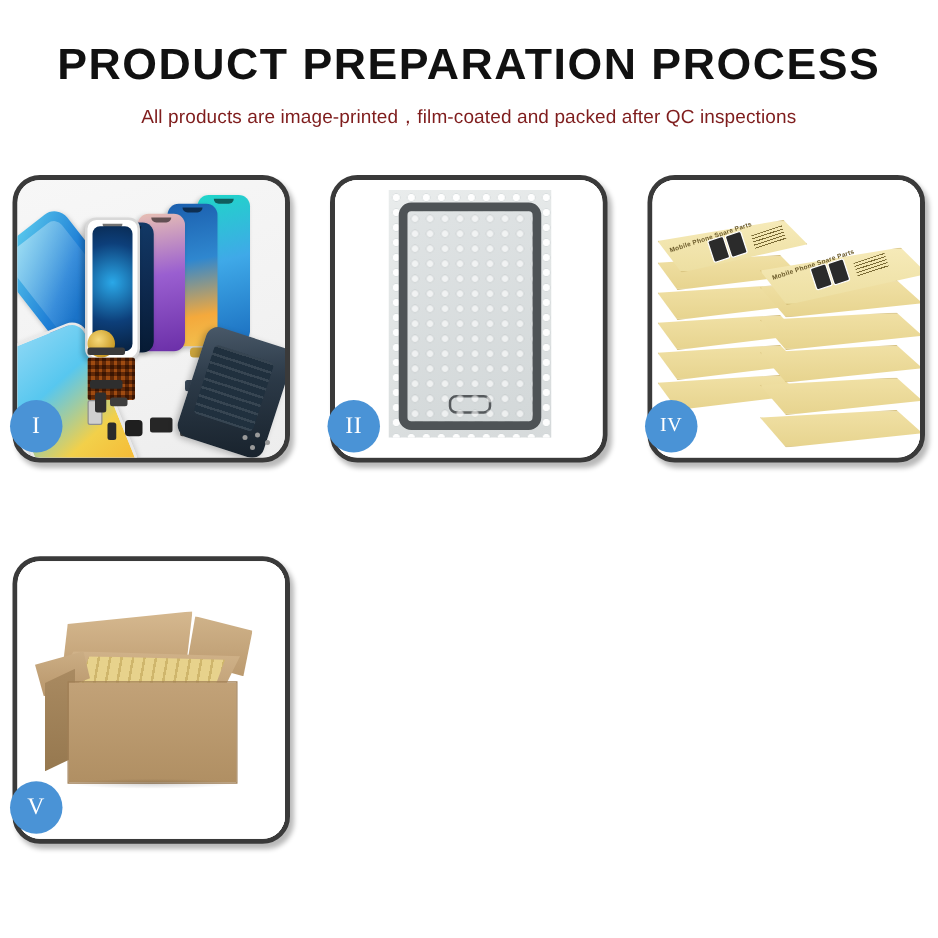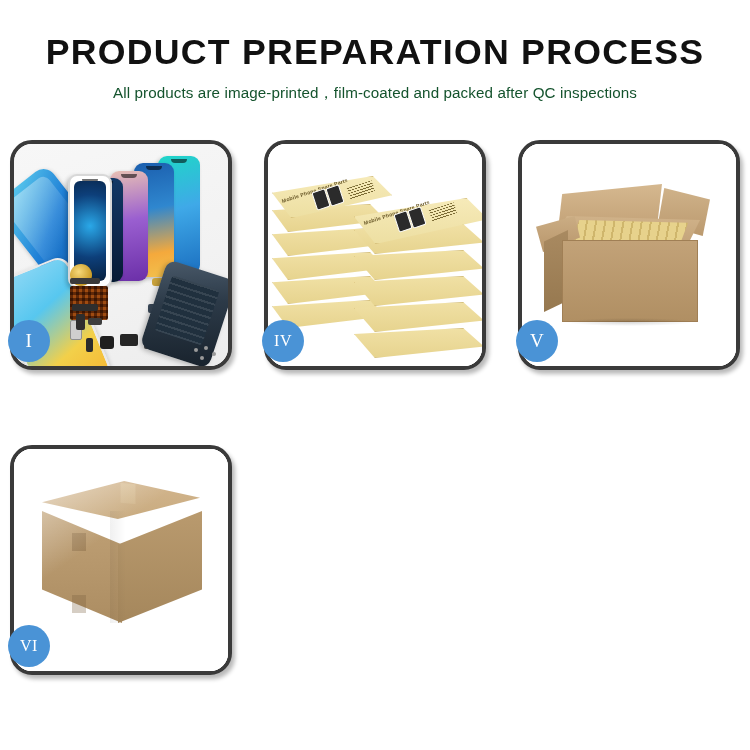--- a/index.html
+++ b/index.html
@@ -19,21 +19,21 @@
     font-weight:bold;
     letter-spacing:1.2px;
     color:#111111;
     line-height:1;
     transform:scaleX(1.02);
     white-space:nowrap;
   }
   .subtitle{
     margin-top:14px;
     font-size:15.2px;
-    color:#14532d;
+    color:#7f1d1d;
     letter-spacing:.1px;
     white-space:nowrap;
   }
 
   
   .grid{
     position:absolute;
     left:10px;top:140px;
     width:730px;
     display:grid;
@@ -413,20 +413,30 @@
             <i style="left:2px;top:4px"></i>
               <i style="left:12px;top:2px"></i>
             <i style="left:20px;top:8px"></i>
               <i style="left:8px;top:12px"></i>
           </div>
         </div>
       </div>
       <div class="badge">I</div>
     </div>
 
+    <div class="panel white">
+      <div class="panel-inner">
+        <div class="scene2">
+          <div class="bw-sheet">
+            <div class="bw-screen"></div>
+          </div>
+        </div>
+      </div>
+      <div class="badge">II</div>
+    </div>
 
 
     <div class="panel white">
       <div class="panel-inner">
         <div class="scene4">
           <div class="stack">
             <div class="sbox sl sl5"></div>
             <div class="sbox sl sl4"></div>
             <div class="sbox sl sl3"></div>
             <div class="sbox sl sl2"></div>
@@ -461,30 +471,15 @@
           <div class="c5-goods"></div>
           <div class="c5-flapL"></div>
           <div class="c5-side"></div>
           <div class="c5-body"></div>
           <div class="c5-shadow"></div>
         </div>
       </div>
       <div class="badge">V</div>
     </div>
 
-    <div class="panel white">
-      <div class="panel-inner">
-        <div class="scene6">
-          <div class="c6-top"></div>
-          <div class="c6-tape"></div>
-          <div class="c6-left"></div>
-          <div class="c6-right"></div>
-          <div class="c6-seam"></div>
-          <div class="c6-tab1"></div>
-          <div class="c6-tab2"></div>
-          <div class="c6-wrap"></div>
-        </div>
-      </div>
-      <div class="badge wide">VI</div>
-    </div>
 
   </div>
 </div>
 
 </body></html>

